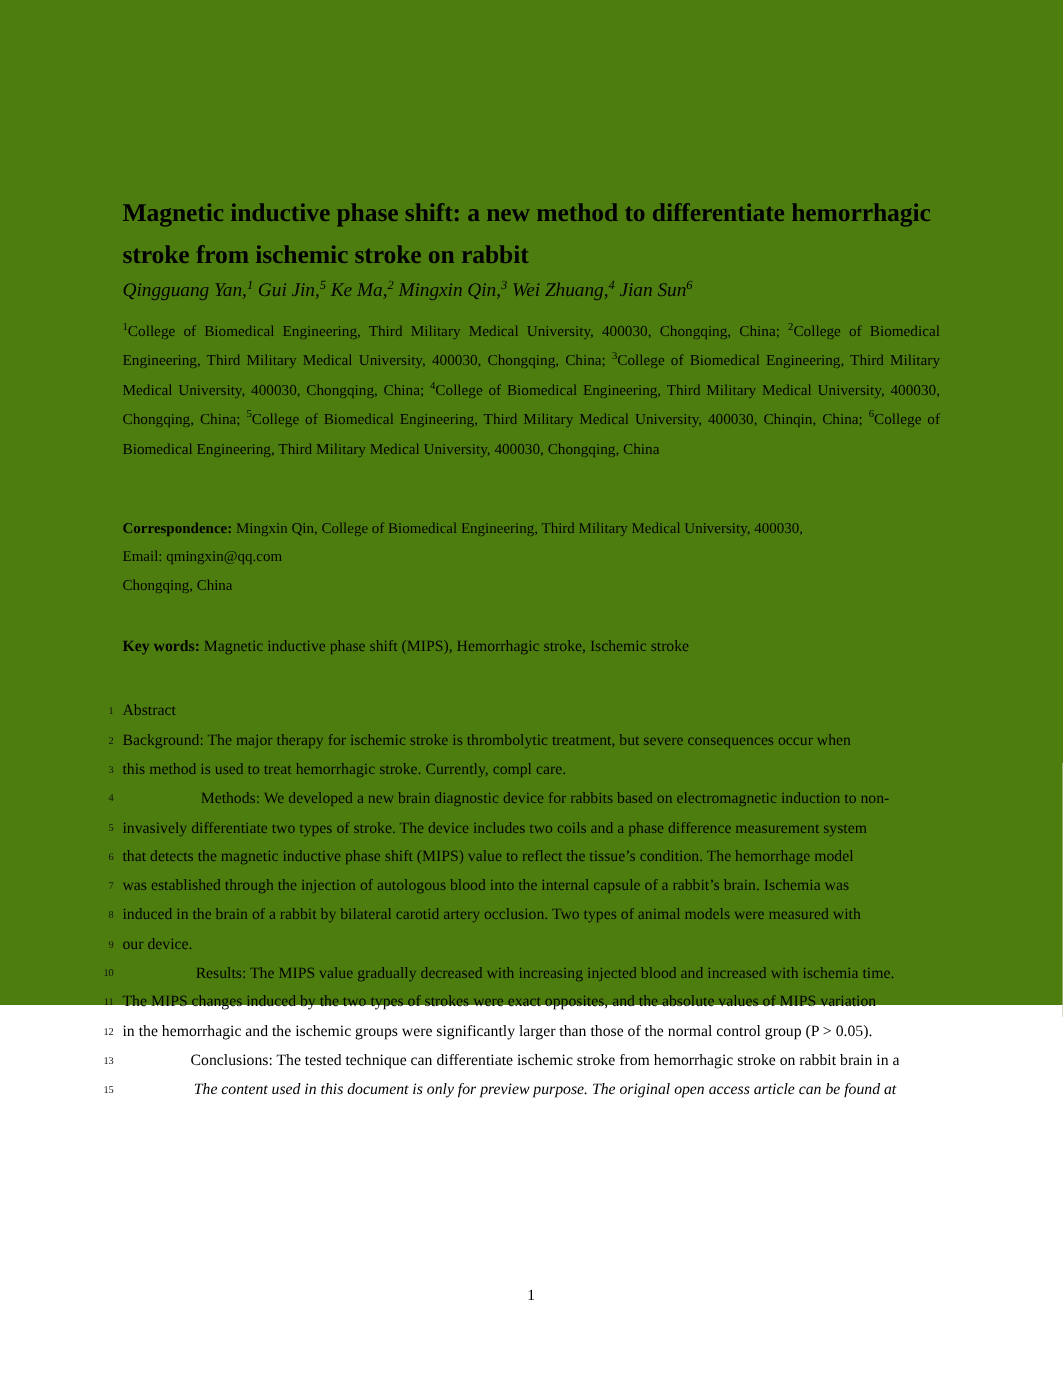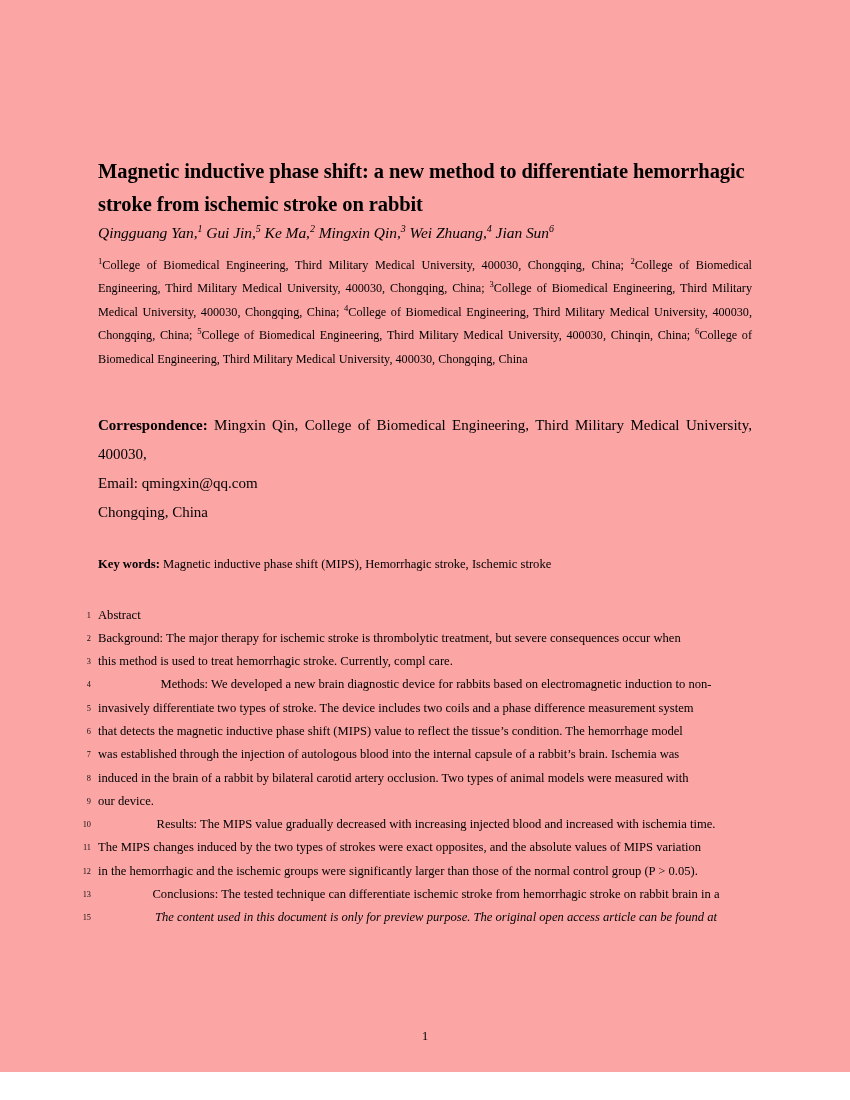--- a/index.html
+++ b/index.html
@@ -12,22 +12,22 @@
     height: 1100px;
     font-family: "Liberation Serif", serif;
     color: #000000;
     position: relative;
     overflow: hidden;
   }
   .page {
     position: absolute;
     left: 0; top: 0;
     width: 850px;
-    height: 1072px;
-    background: #fca5a5;
+    height: 804px;
+    background: #4d7c0f;
   }
   .content {
     position: absolute;
     left: 98px;
     top: 155px;
     width: 654px;
   }
 
   
   .title {
@@ -61,21 +61,21 @@
   }
   .affiliations sup {
     font-size: 8.6px;
     vertical-align: super;
     line-height: 0;
   }
 
   
   .corr-block {
     margin-top: 40px;
-    font-size: 15px;
+    font-size: 12px;
     line-height: 1.92;
   }
   .corr-line {
     text-align: justify;
   }
   .corr-label {
     font-weight: bold;
   }
   .email-line {
     margin-top: 0px;

